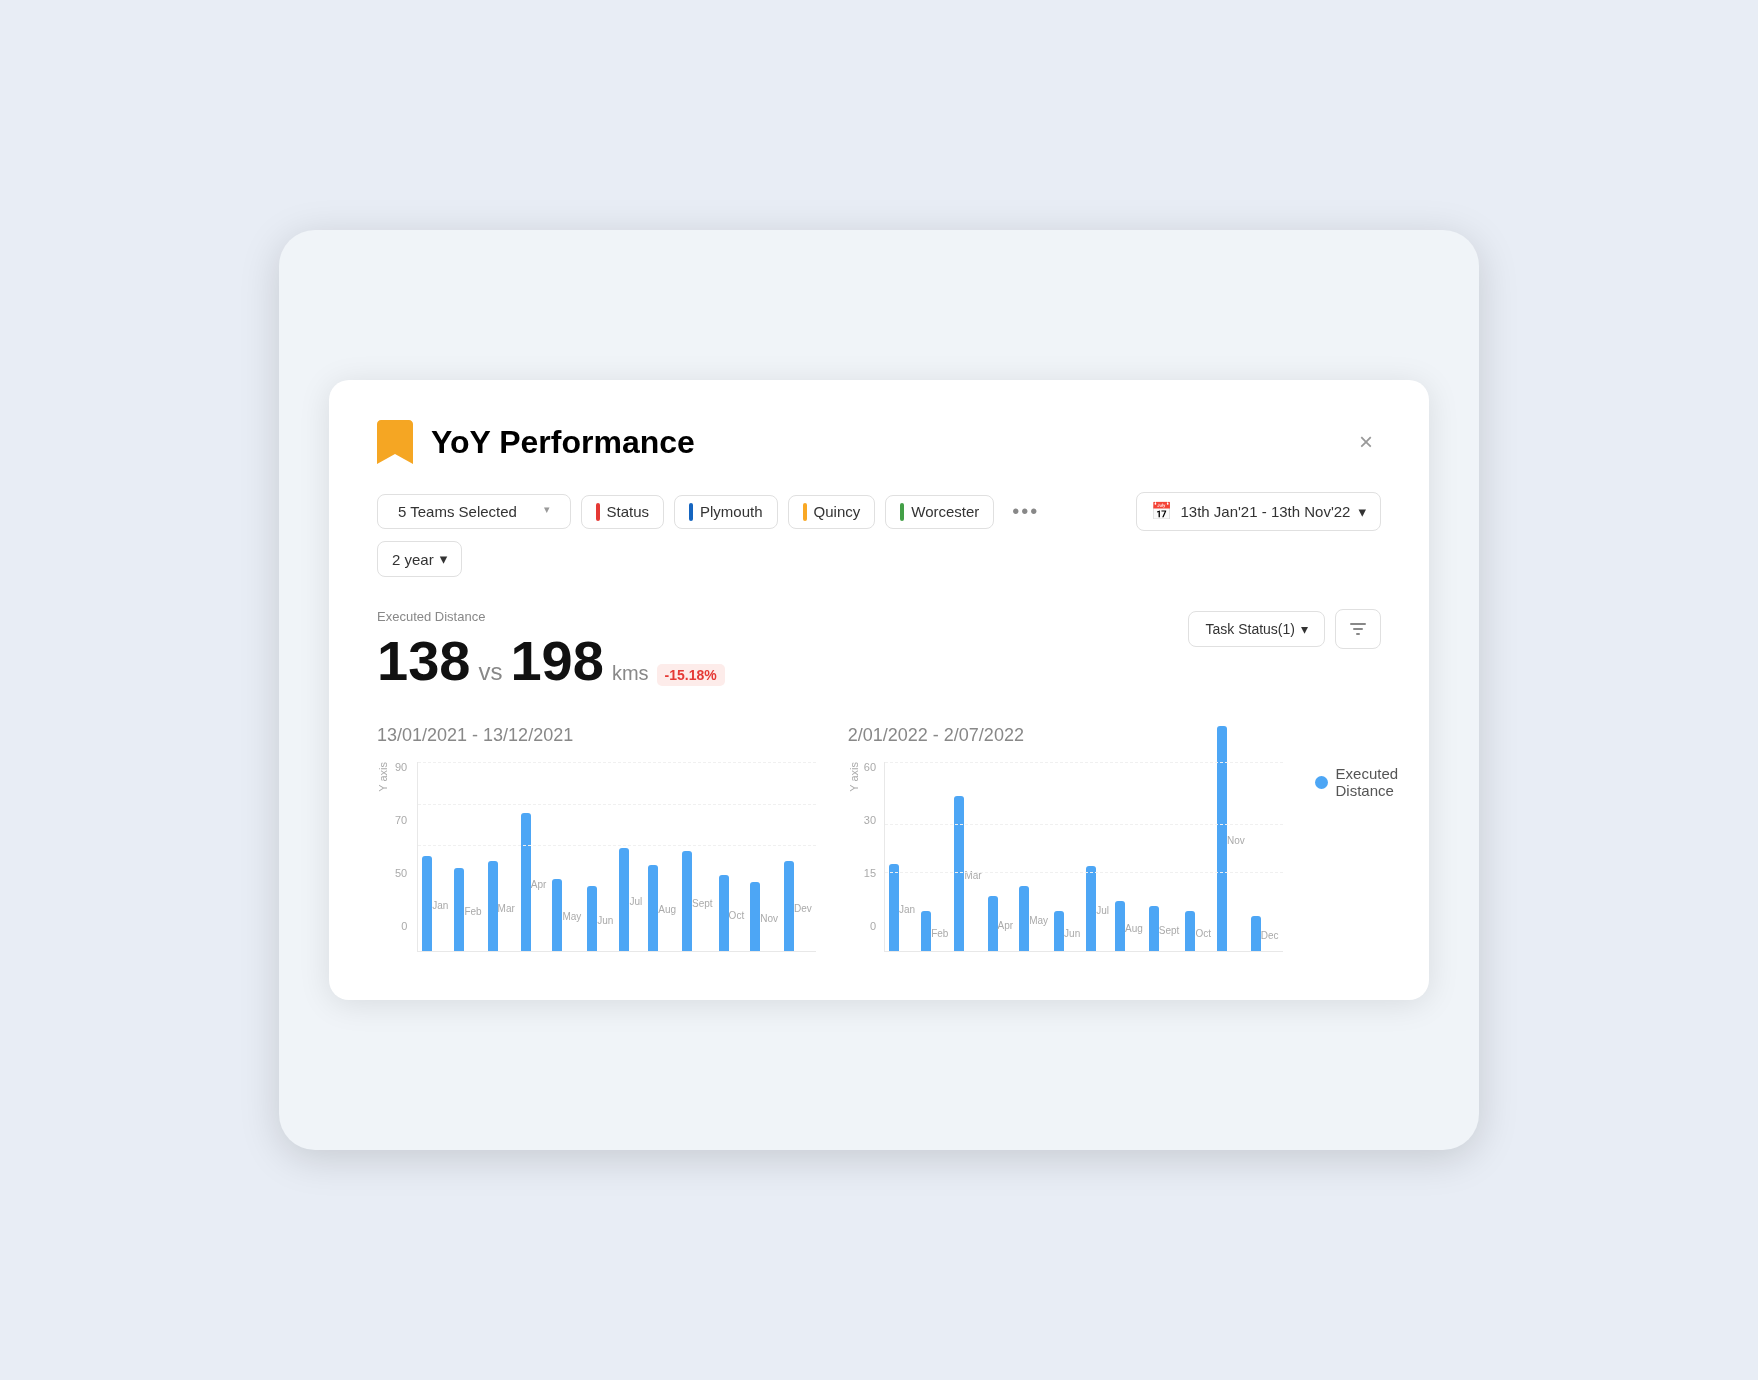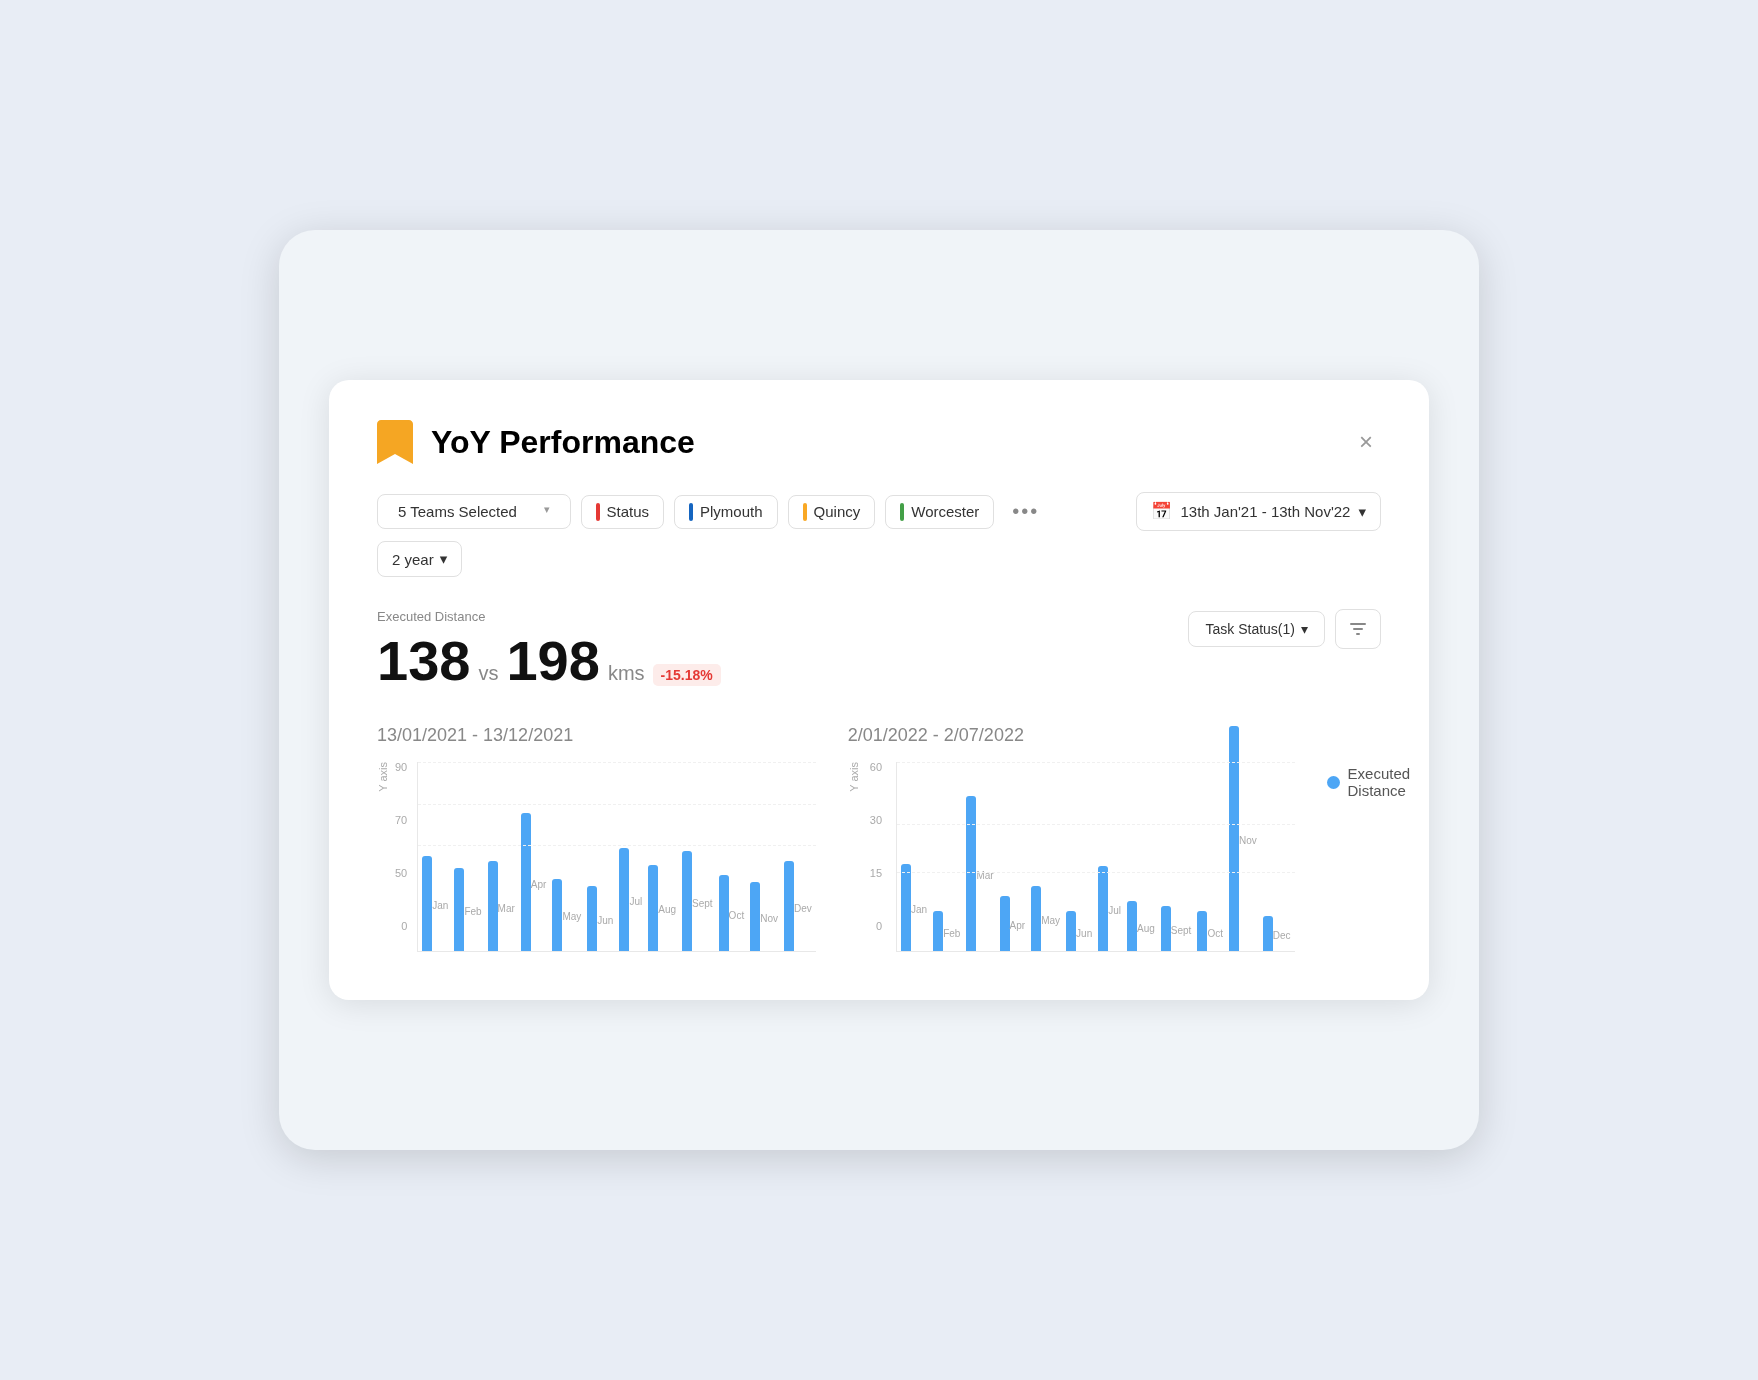--- a/index.html
+++ b/index.html
@@ -153,21 +153,21 @@
       display: flex;
       align-items: baseline;
       gap: 8px;
     }
     .stat-num {
       font-size: 56px;
       font-weight: 800;
       color: #111;
     }
     .stat-vs {
-      font-size: 20px;
+      font-size: 24px;
       color: #888;
     }
     .stat-unit {
       font-size: 20px;
       color: #888;
     }
     .stat-badge {
       font-size: 14px;
       font-weight: 700;
       padding: 3px 8px;
@@ -434,21 +434,21 @@
               <div class="bar-group">
                 <div class="bar" style="height: 89.5556px;"></div>
                 <div class="bar-label">Dev</div>
               </div>
             </div>
         </div>
       </div>
 
       <div class="chart-section">
         <div class="chart-period-label">2/01/2022 - 2/07/2022</div>
-        <div style="display:flex; align-items:flex-start; gap:8px;">
+        <div style="display:flex; align-items:flex-start; gap:2px;">
           <div style="display:flex; flex-direction:column; align-items:center; margin-right:2px;">
             <span style="font-size:11px;color:#aaa;writing-mode:vertical-rl;transform:rotate(180deg);margin-bottom:8px;">Y axis</span>
           </div>
           <div style="display:flex; flex-direction:column; justify-content:space-between; height:170px; margin-right:6px;">
             <span class="y-label">60</span>
             <span class="y-label">30</span>
             <span class="y-label">15</span>
             <span class="y-label">0</span>
           </div>
           <div id="chart2-bars" class="bars-container">

